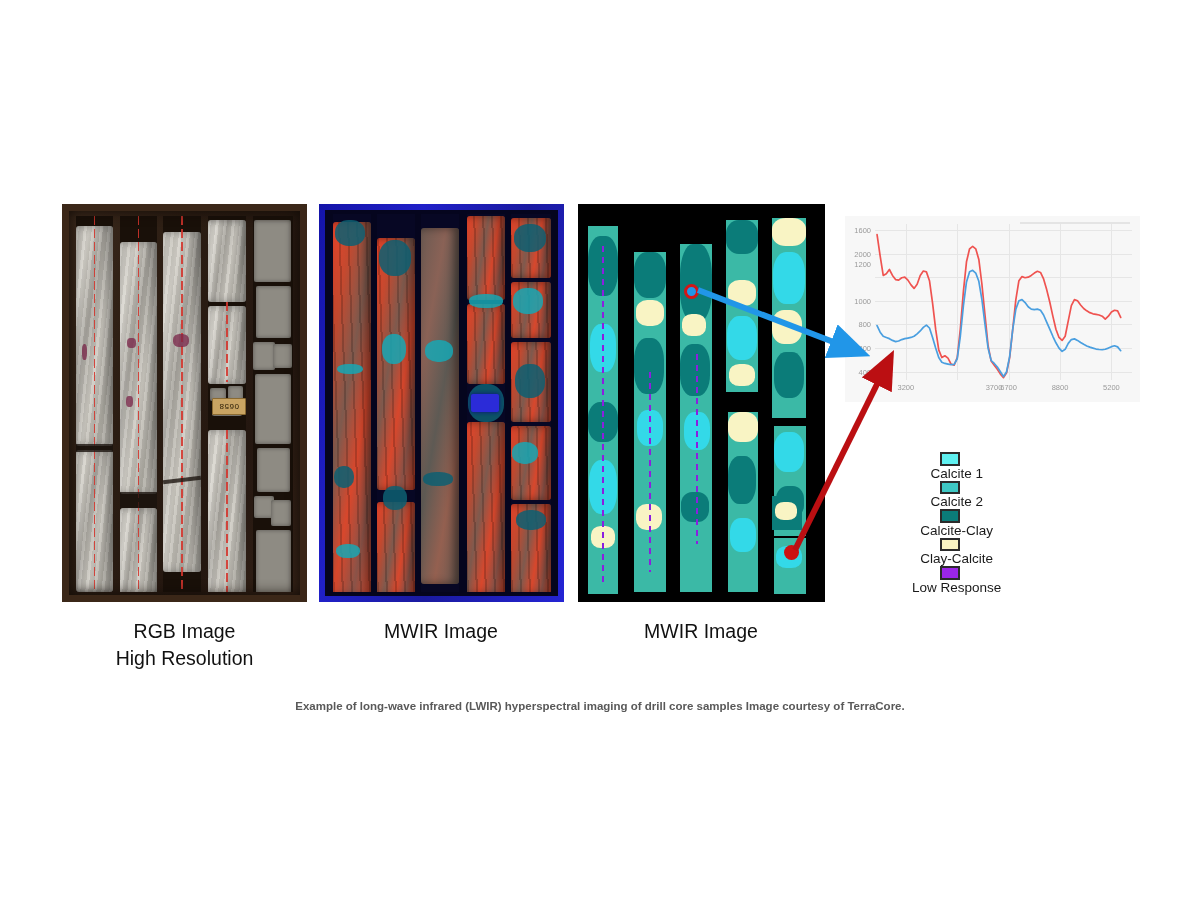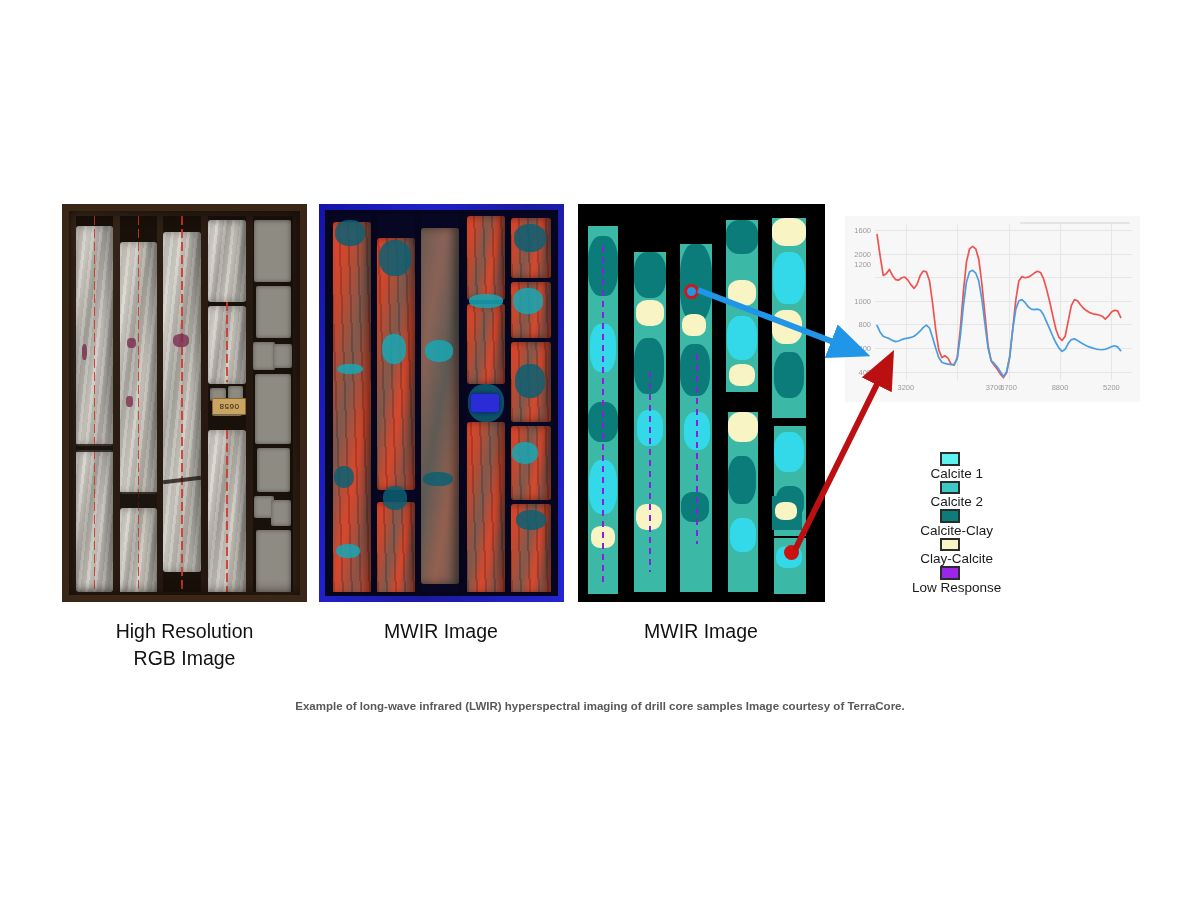--- a/index.html
+++ b/index.html
@@ -295,22 +295,22 @@
         <div class="xtick" style="left: 236.44px;">5200</div>
       </div>
     <svg id="curves" style="position:absolute;inset:0;width:100%;height:100%;overflow:visible;" preserveAspectRatio="none">
         <polyline points="2.06,10.64 5.14,31.91 8.22,51.41 11.31,49.64 14.39,45.50 17.48,51.41 20.56,55.55 23.64,56.14 26.73,53.77 29.81,53.18 32.90,56.14 35.98,60.86 39.06,64.41 42.15,60.27 45.23,51.41 48.32,47.04 51.40,47.86 54.48,56.73 57.57,79.18 60.65,105.18 63.74,125.86 66.82,133.55 69.90,131.77 72.99,134.14 76.07,140.05 79.16,141.23 82.24,133.55 85.32,105.18 88.41,67.36 91.49,37.82 94.58,24.82 97.66,22.45 100.74,24.82 103.83,35.45 106.91,60.27 110.00,91.00 113.08,121.73 116.16,137.09 119.25,141.23 122.33,145.36 125.42,150.09 128.50,153.64 131.58,148.91 134.67,133.55 137.75,105.18 140.84,75.64 143.92,56.73 147.00,52.59 150.09,53.77 153.17,53.18 156.26,51.41 159.34,49.05 162.42,47.27 165.51,48.45 168.59,54.95 171.68,65.59 174.76,78.00 177.84,92.18 180.93,105.18 184.01,113.45 187.10,116.41 190.18,112.27 193.26,96.91 196.35,81.55 199.43,75.64 202.52,76.82 205.60,80.95 208.68,84.50 211.77,86.86 214.85,88.64 217.94,89.82 221.02,90.41 224.10,91.00 227.19,92.18 230.27,95.14 233.36,92.18 236.44,88.05 239.52,86.27 242.61,86.86 245.69,93.36" fill="none" stroke="#ef5350" stroke-width="1.7" stroke-linejoin="round" stroke-linecap="round"></polyline>
         <polyline points="2.06,101.64 5.14,108.14 8.22,112.27 11.31,113.45 14.39,114.64 17.48,116.41 20.56,117.59 23.64,117.00 26.73,115.58 29.81,114.64 32.90,114.05 35.98,113.45 39.06,112.27 42.15,109.91 45.23,106.95 48.32,103.41 51.40,101.05 54.48,104.00 57.57,113.45 60.65,124.09 63.74,133.55 66.82,138.27 69.90,139.45 72.99,140.05 76.07,140.64 79.16,140.40 82.24,134.73 85.32,112.27 88.41,81.55 91.49,57.91 94.58,47.86 97.66,46.33 100.74,49.05 103.83,57.32 106.91,75.64 110.00,100.45 113.08,124.09 116.16,136.50 119.25,139.45 122.33,143.00 125.42,147.73 128.50,152.45 131.58,147.73 134.67,132.36 137.75,105.18 140.84,85.09 143.92,76.82 147.00,75.64 150.09,78.59 153.17,82.73 156.26,85.09 159.34,85.68 162.42,85.09 165.51,86.27 168.59,91.00 171.68,98.09 174.76,105.18 177.84,112.27 180.93,118.77 184.01,124.09 187.10,127.40 190.18,125.27 193.26,119.36 196.35,115.58 199.43,114.87 202.52,116.41 205.60,118.42 208.68,120.31 211.77,121.96 214.85,123.15 217.94,124.09 221.02,125.04 224.10,125.51 227.19,125.75 230.27,125.27 233.36,124.09 236.44,122.67 239.52,121.73 242.61,122.91 245.69,126.69" fill="none" stroke="#4a9fe0" stroke-width="1.7" stroke-linejoin="round" stroke-linecap="round"></polyline>
       </svg>
   </div>
 </div>
 
 <div class="plabel" style="left:62px;top:618px;width:245px;">
+  <div>RGB Image</div>
   <div>High Resolution</div>
-  <div>RGB Image</div>
 </div>
 <div class="plabel" style="left:315px;top:618px;width:252px;">
   <div>MWIR Image</div>
 </div>
 <div class="plabel" style="left:572px;top:618px;width:258px;">
   <div>MWIR Image</div>
 </div>
 
 <div id="legend">
     <div class="lrow">

